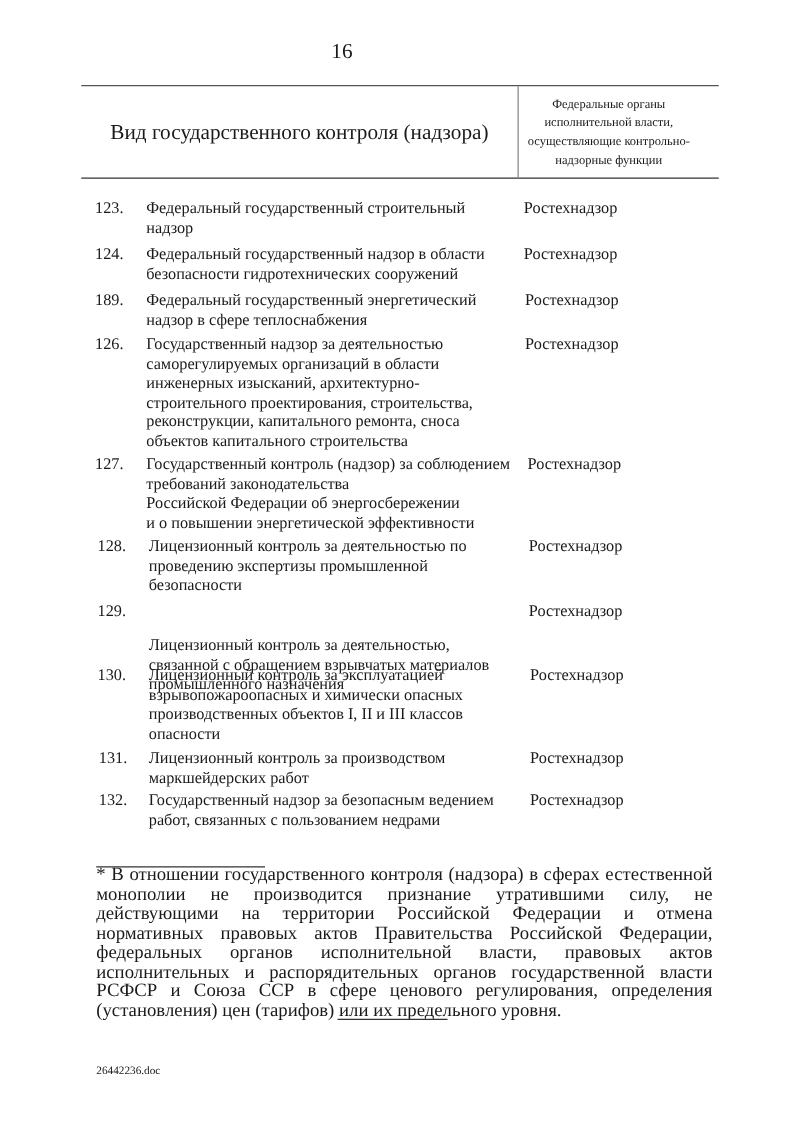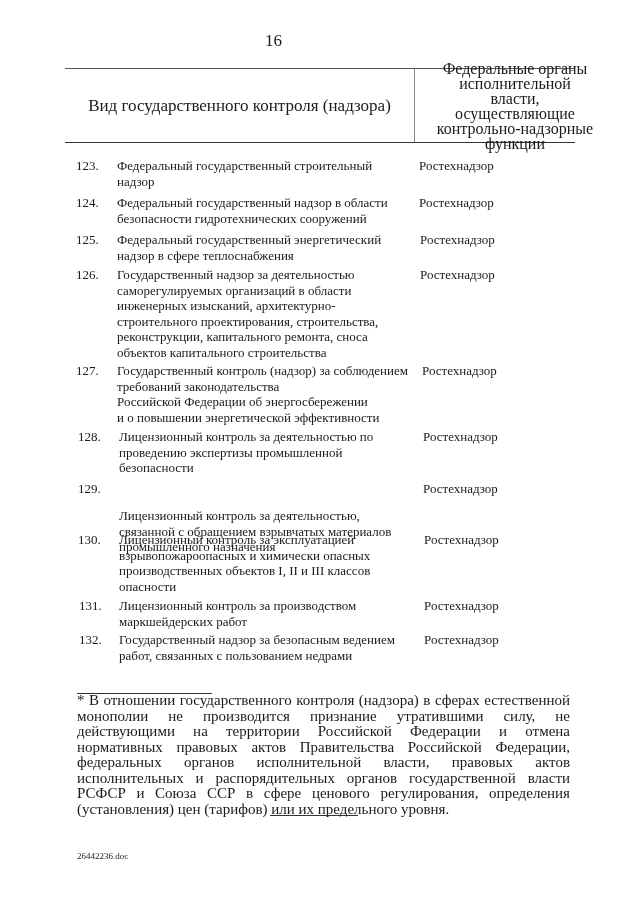--- a/index.html
+++ b/index.html
@@ -47,29 +47,29 @@
     .th-divider {
       position: absolute;
       left: 349px;
       top: 0;
       width: 1px;
       height: 100%;
       background: #888;
     }
     .th-right {
       position: absolute;
-      left: 370px;
+      left: 342px;
       top: 0;
       width: 160px;
       height: 100%;
       display: flex;
       align-items: center;
       justify-content: center;
       text-align: center;
-      font-size: 16px;
+      font-size: 10px;
       line-height: 15px;
     }
     .row {
       position: absolute;
       left: 0;
       width: 640px;
       font-size: 13px;
       line-height: 15.5px;
     }
     .row .num {
@@ -139,21 +139,21 @@
 </div>
 
 <div class="row" style="top:195px;">
   <span class="num">124.</span>
   <span class="desc">Федеральный государственный надзор в области
 безопасности гидротехнических сооружений</span>
   <span class="agency" style="left:419px;">Ростехнадзор</span>
 </div>
 
 <div class="row" style="top:232px;">
-  <span class="num">125.</span>
+  <span class="num">189.</span>
   <span class="desc">Федеральный государственный энергетический
 надзор в сфере теплоснабжения</span>
   <span class="agency" style="left:420px;">Ростехнадзор</span>
 </div>
 
 <div class="row" style="top:267px;">
   <span class="num">126.</span>
   <span class="desc">Государственный надзор за деятельностью
 саморегулируемых организаций в области
 инженерных изысканий, архитектурно-

